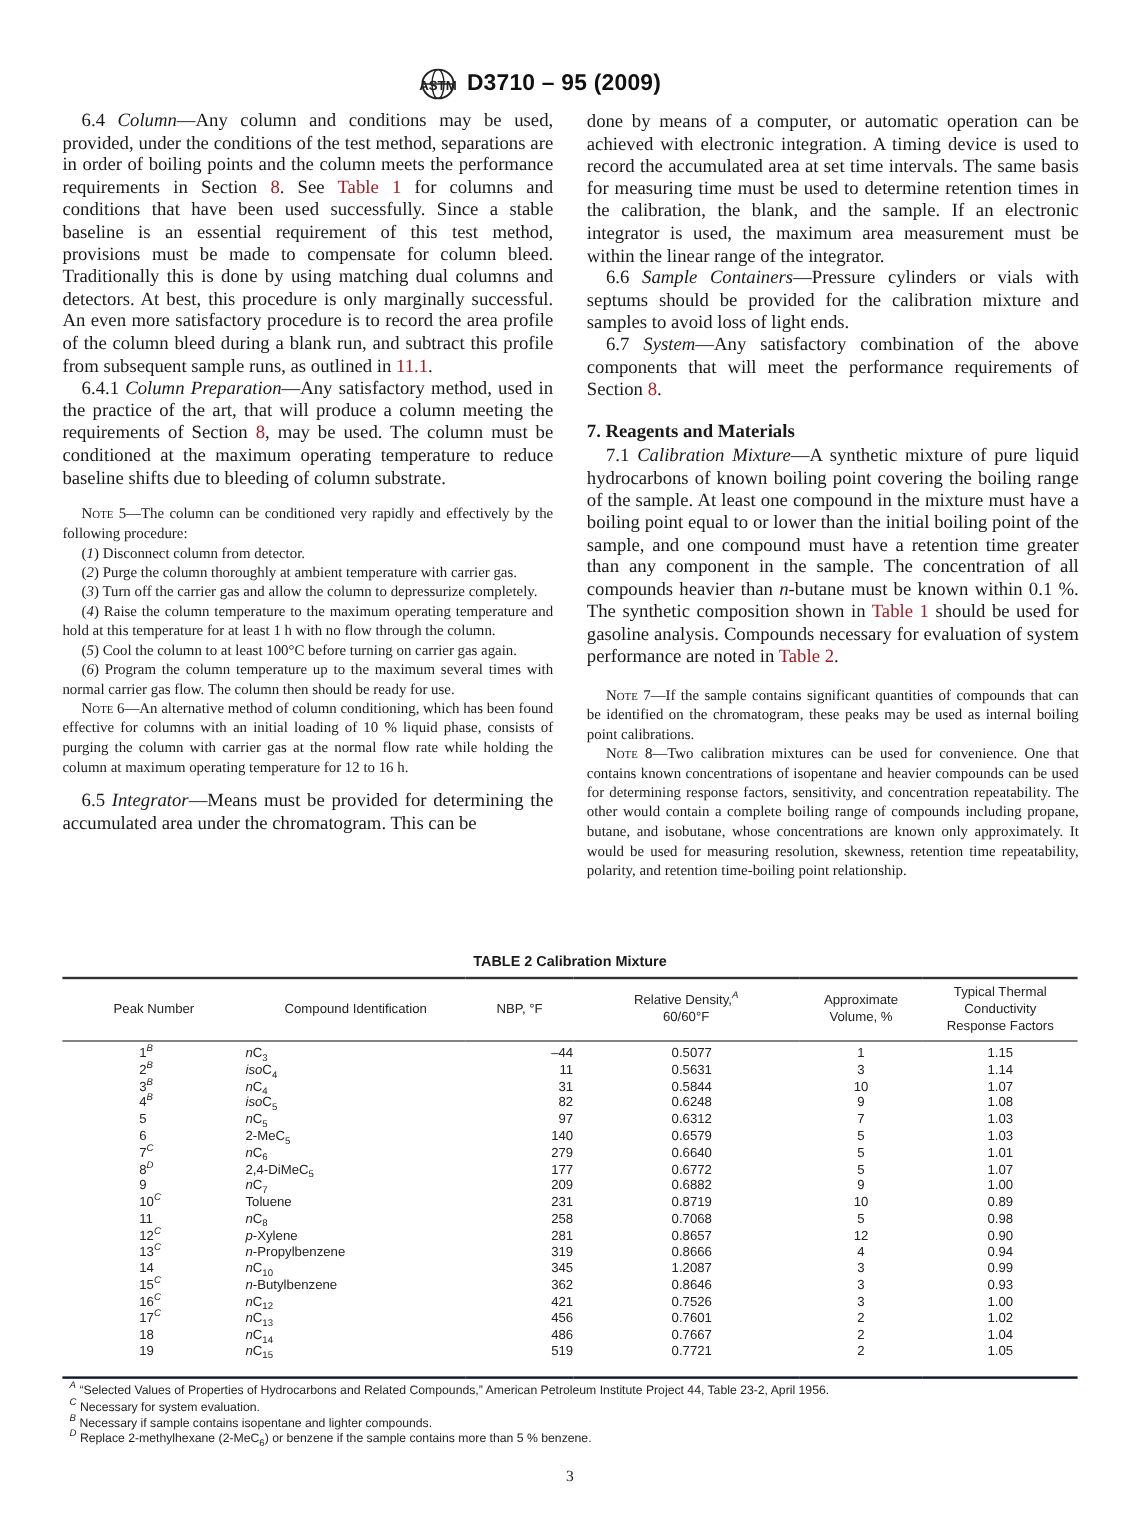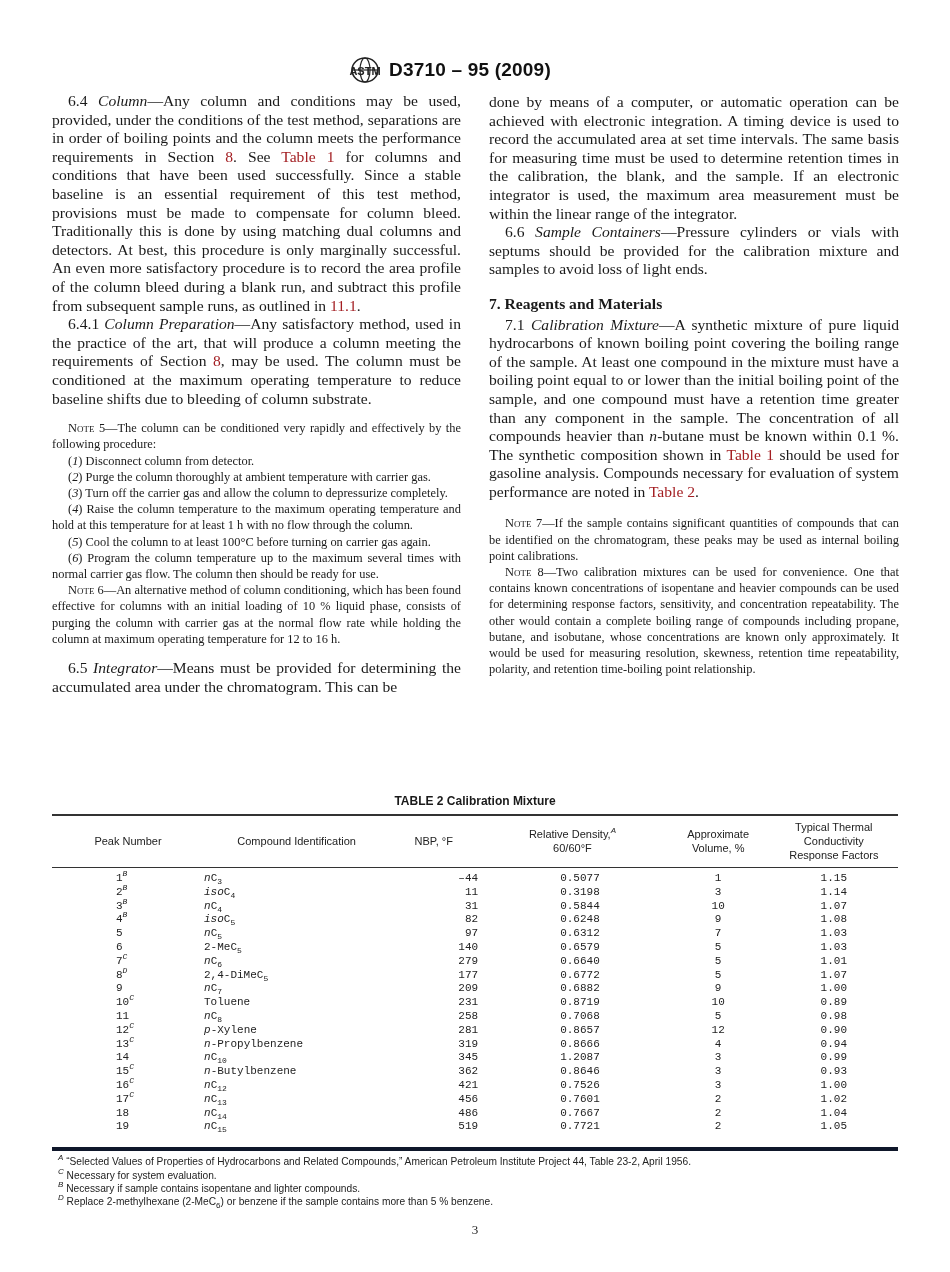--- a/index.html
+++ b/index.html
@@ -28,21 +28,21 @@
 
   
   .table-wrap { position: absolute; top: 794px; left: 52px; width: 846px; }
   .table-title { text-align: center; font-family: "Liberation Sans", sans-serif; font-weight: bold; font-size: 12px; margin-bottom: 6px; }
   table.cal { width: 100%; border-collapse: collapse; font-family: "Liberation Sans", sans-serif; font-size: 11px; color: #222; }
   table.cal thead tr { border-top: 2px solid #333; border-bottom: 1px solid #333; }
   table.cal th { font-weight: normal; padding: 3px 0 4px 0; line-height: 14px; vertical-align: middle; text-align: center; height: 44px; }
   table.cal tbody tr { border: none; }
   table.cal tbody tr:first-child td { padding-top: 4px; }
   table.cal tbody tr:last-child td { padding-bottom: 13px; }
-  table.cal tbody { border-bottom: 4px solid #0f172a; font-family: Liberation Mono, monospace; }
+  table.cal tbody { border-bottom: 2px solid #0f172a; }
   table.cal td { padding: 0; line-height: 13.8px; height: 13.8px; white-space: nowrap; }
   td.c-peak { padding-left: 64px !important; width: 100px; }
   td.c-comp { padding-left: 0 !important; width: 200px; }
   td.c-nbp { text-align: right; padding-right: 0; width: 100px; }
   td.c-dens { padding-left: 82px !important; width: 90px; }
   td.c-vol { text-align: center; width: 110px; }
   td.c-resp { text-align: center; width: 140px; }
   th.h-peak { width: 150px; }
   th.h-comp { width: 180px; text-align: left; padding-left: 15px; }
   th.h-nbp { width: 100px; }
@@ -87,20 +87,21 @@
   <p class="note"><span class="sc">Note</span><span> 6—An alternative method of column conditioning, which has been found effective for columns with an initial loading of 10 % liquid phase, consists of purging the column with carrier gas at the normal flow rate while holding the column at maximum operating temperature for 12 to 16 h.</span></p>
 
   <p class="indent gap-top"><span>6.5 </span><i>Integrator</i><span>—Means must be provided for determining the accumulated area under the chromatogram. This can be</span></p>
 </div>
 
 <div class="col col-right serif">
   <p>done by means of a computer, or automatic operation can be achieved with electronic integration. A timing device is used to record the accumulated area at set time intervals. The same basis for measuring time must be used to determine retention times in the calibration, the blank, and the sample. If an electronic integrator is used, the maximum area measurement must be within the linear range of the integrator.</p>
 
   <p class="indent"><span>6.6 </span><i>Sample Containers</i><span>—Pressure cylinders or vials with septums should be provided for the calibration mixture and samples to avoid loss of light ends.</span></p>
 
+  <p class="indent"><span>6.7 </span><i>System</i><span>—Any satisfactory combination of the above components that will meet the performance requirements of Section </span><span class="link">8</span><span>.</span></p>
 
   <p class="heading" style="margin-top:16px !important;">7. Reagents and Materials</p>
 
   <p class="indent"><span>7.1 </span><i>Calibration Mixture</i><span>—A synthetic mixture of pure liquid hydrocarbons of known boiling point covering the boiling range of the sample. At least one compound in the mixture must have a boiling point equal to or lower than the initial boiling point of the sample, and one compound must have a retention time greater than any component in the sample. The concentration of all compounds heavier than </span><i>n</i><span>-butane must be known within 0.1 %. The synthetic composition shown in </span><span class="link">Table 1</span><span> should be used for gasoline analysis. Compounds necessary for evaluation of system performance are noted in </span><span class="link">Table 2</span><span>.</span></p>
 
   <p class="note first" style="margin-top:14px;"><span class="sc">Note</span><span> 7—If the sample contains significant quantities of compounds that can be identified on the chromatogram, these peaks may be used as internal boiling point calibrations.</span></p>
   <p class="note"><span class="sc">Note</span><span> 8—Two calibration mixtures can be used for convenience. One that contains known concentrations of isopentane and heavier compounds can be used for determining response factors, sensitivity, and concentration repeatability. The other would contain a complete boiling range of compounds including propane, butane, and isobutane, whose concentrations are known only approximately. It would be used for measuring resolution, skewness, retention time repeatability, polarity, and retention time-boiling point relationship.</span></p>
 </div>
 
 <div class="table-wrap">
@@ -122,21 +123,21 @@
           <td class="c-comp"><i>n</i><span>C</span><sub>3</sub></td>
           <td class="c-nbp">–44</td>
           <td class="c-dens">0.5077</td>
           <td class="c-vol">1</td>
           <td class="c-resp">1.15</td>
         </tr>
         <tr>
           <td class="c-peak"><span>2</span><sup class="fn">B</sup></td>
           <td class="c-comp"><i>iso</i><span>C</span><sub>4</sub></td>
           <td class="c-nbp">11</td>
-          <td class="c-dens">0.3198</td>
+          <td class="c-dens">0.5631</td>
           <td class="c-vol">3</td>
           <td class="c-resp">1.14</td>
         </tr>
         <tr>
           <td class="c-peak"><span>3</span><sup class="fn">B</sup></td>
           <td class="c-comp"><i>n</i><span>C</span><sub>4</sub></td>
           <td class="c-nbp">31</td>
           <td class="c-dens">0.5844</td>
           <td class="c-vol">10</td>
           <td class="c-resp">1.07</td>

